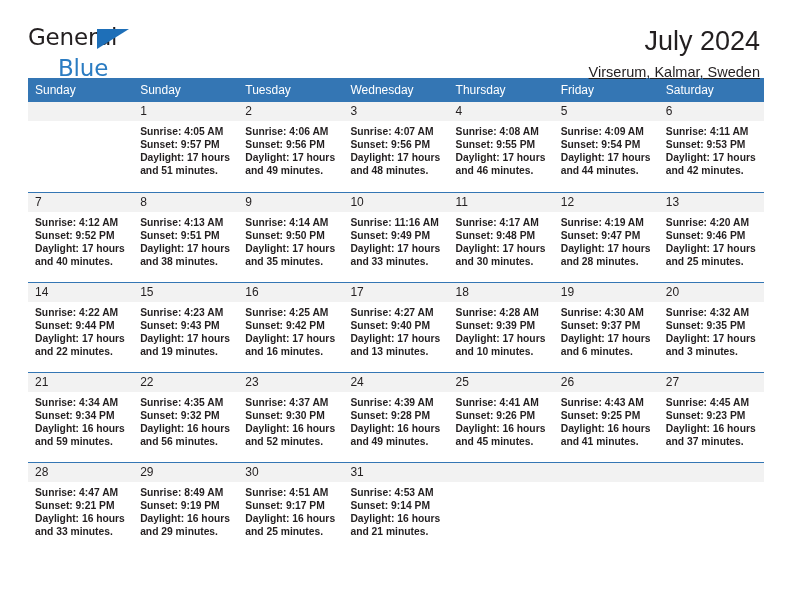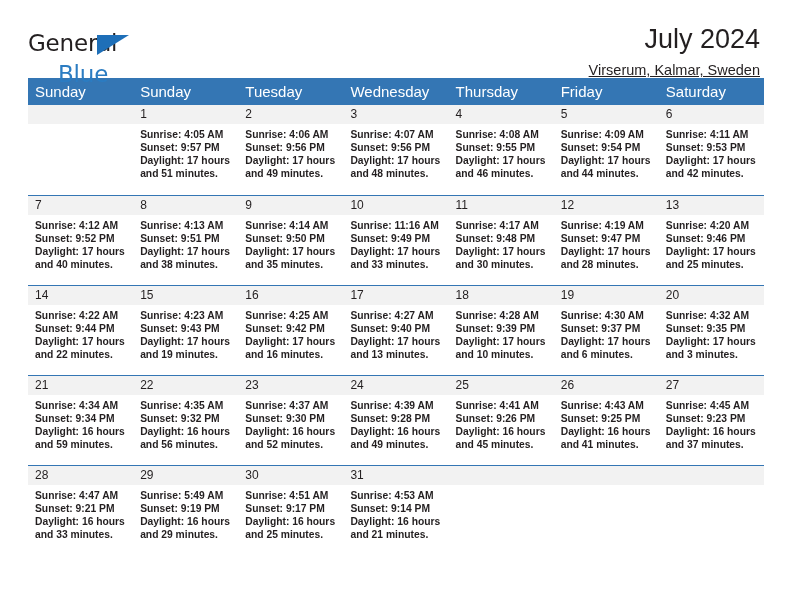--- a/index.html
+++ b/index.html
@@ -19,21 +19,21 @@
     position: relative;
     width: 792px;
     height: 612px;
     box-sizing: border-box;
     padding: 0 28px;
   }
 
   
   .masthead {
     display: flex;
-    align-items: flex-end;
+    align-items: flex-start;
     justify-content: space-between;
     padding-top: 26px;
     height: 78px;
     box-sizing: border-box;
   }
   .logo {
     position: relative;
     width: 120px;
     height: 46px;
     line-height: 1;
@@ -88,21 +88,21 @@
   .calendar {
     width: 736px;
     border-collapse: collapse;
     table-layout: fixed;
   }
   .calendar col { width: 105.14px; }
 
   thead th {
     background: #3476b4;
     color: #ffffff;
-    font-size: 15px;
+    font-size: 12px;
     font-weight: normal;
     text-align: left;
     padding: 5px 0 5px 7px;
     height: 21px;
     box-sizing: border-box;
     border: none;
   }
 
   tbody td {
     vertical-align: top;
@@ -495,21 +495,21 @@
                 <div>Sunset: 9:21 PM</div>
                 <div>Daylight: 16 hours</div>
                 <div>and 33 minutes.</div>
               </div>
             </div>
           </td>
           <td>
             <div class="cell">
               <div class="daynum">29</div>
               <div class="info">
-                <div>Sunrise: 5:49 AM</div>
+                <div>Sunrise: 8:49 AM</div>
                 <div>Sunset: 9:19 PM</div>
                 <div>Daylight: 16 hours</div>
                 <div>and 29 minutes.</div>
               </div>
             </div>
           </td>
           <td>
             <div class="cell">
               <div class="daynum">30</div>
               <div class="info">

